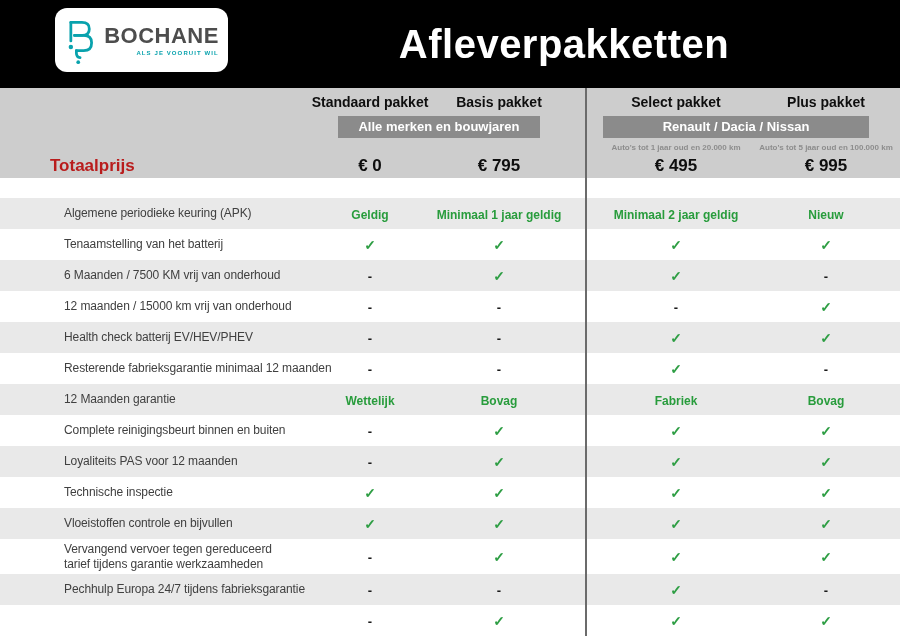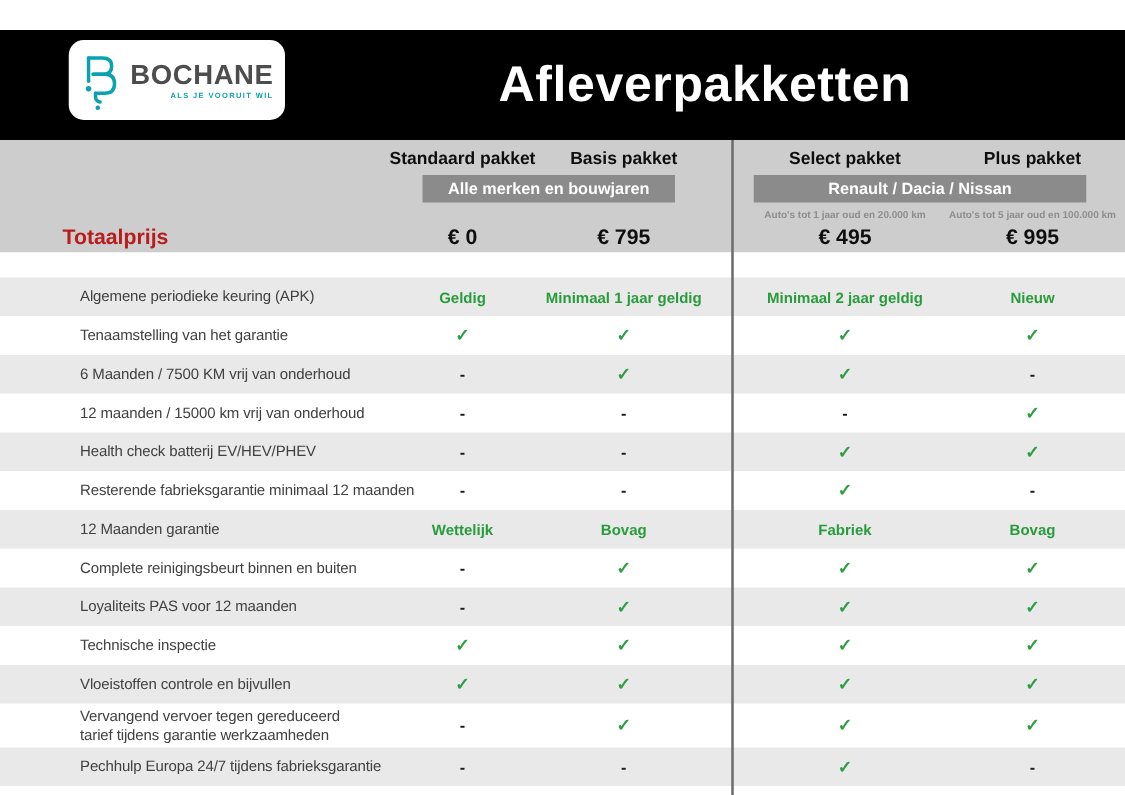--- a/index.html
+++ b/index.html
@@ -14,21 +14,21 @@
     background: #ffffff; border-radius: 12px;
     display: flex; align-items: center; justify-content: center; gap: 6px;
   }
   .logo-mark { width: 34px; height: 48px; flex: 0 0 auto; }
   .logo-textblock { display: flex; flex-direction: column; align-items: flex-end; }
   .brand-name { font-size: 22px; font-weight: bold; color: #4d4d4d; letter-spacing: 0.5px; line-height: 1; }
   .brand-tagline { font-size: 6px; font-weight: bold; color: #09a2ad; letter-spacing: 1.1px; margin-top: 3px; }
   .page-title {
     height: 88px; margin-left: 228px;
     display: flex; align-items: center; justify-content: center;
-    color: #ffffff; font-size: 40px; font-weight: bold; letter-spacing: 0.5px; margin-top: 24px;
+    color: #ffffff; font-size: 40px; font-weight: bold; letter-spacing: 0.5px;
   }
 
   
   .cols {
     display: grid;
     grid-template-columns: 310px 120px 138px 18px 180px 120px 14px;
   }
 
   
   .band {
@@ -132,21 +132,21 @@
 
   <div class="rows" id="rows-container">
       <div class="feature-row cols">
       <div class="feature-label">Algemene periodieke keuring (APK)</div>
       <div class="cell c2"><span class="val-text">Geldig</span></div>
       <div class="cell c3"><span class="val-text">Minimaal 1 jaar geldig</span></div>
       <div class="cell c5"><span class="val-text">Minimaal 2 jaar geldig</span></div>
       <div class="cell c6"><span class="val-text">Nieuw</span></div>
     </div>
       <div class="feature-row cols">
-      <div class="feature-label">Tenaamstelling van het garantie</div>
+      <div class="feature-label">Tenaamstelling van het batterij</div>
       <div class="cell c2"><span class="check-icon">✓</span></div>
       <div class="cell c3"><span class="check-icon">✓</span></div>
       <div class="cell c5"><span class="check-icon">✓</span></div>
       <div class="cell c6"><span class="check-icon">✓</span></div>
     </div>
       <div class="feature-row cols">
       <div class="feature-label">6 Maanden / 7500 KM vrij van onderhoud</div>
       <div class="cell c2"><span class="dash-icon">-</span></div>
       <div class="cell c3"><span class="check-icon">✓</span></div>
       <div class="cell c5"><span class="check-icon">✓</span></div>

